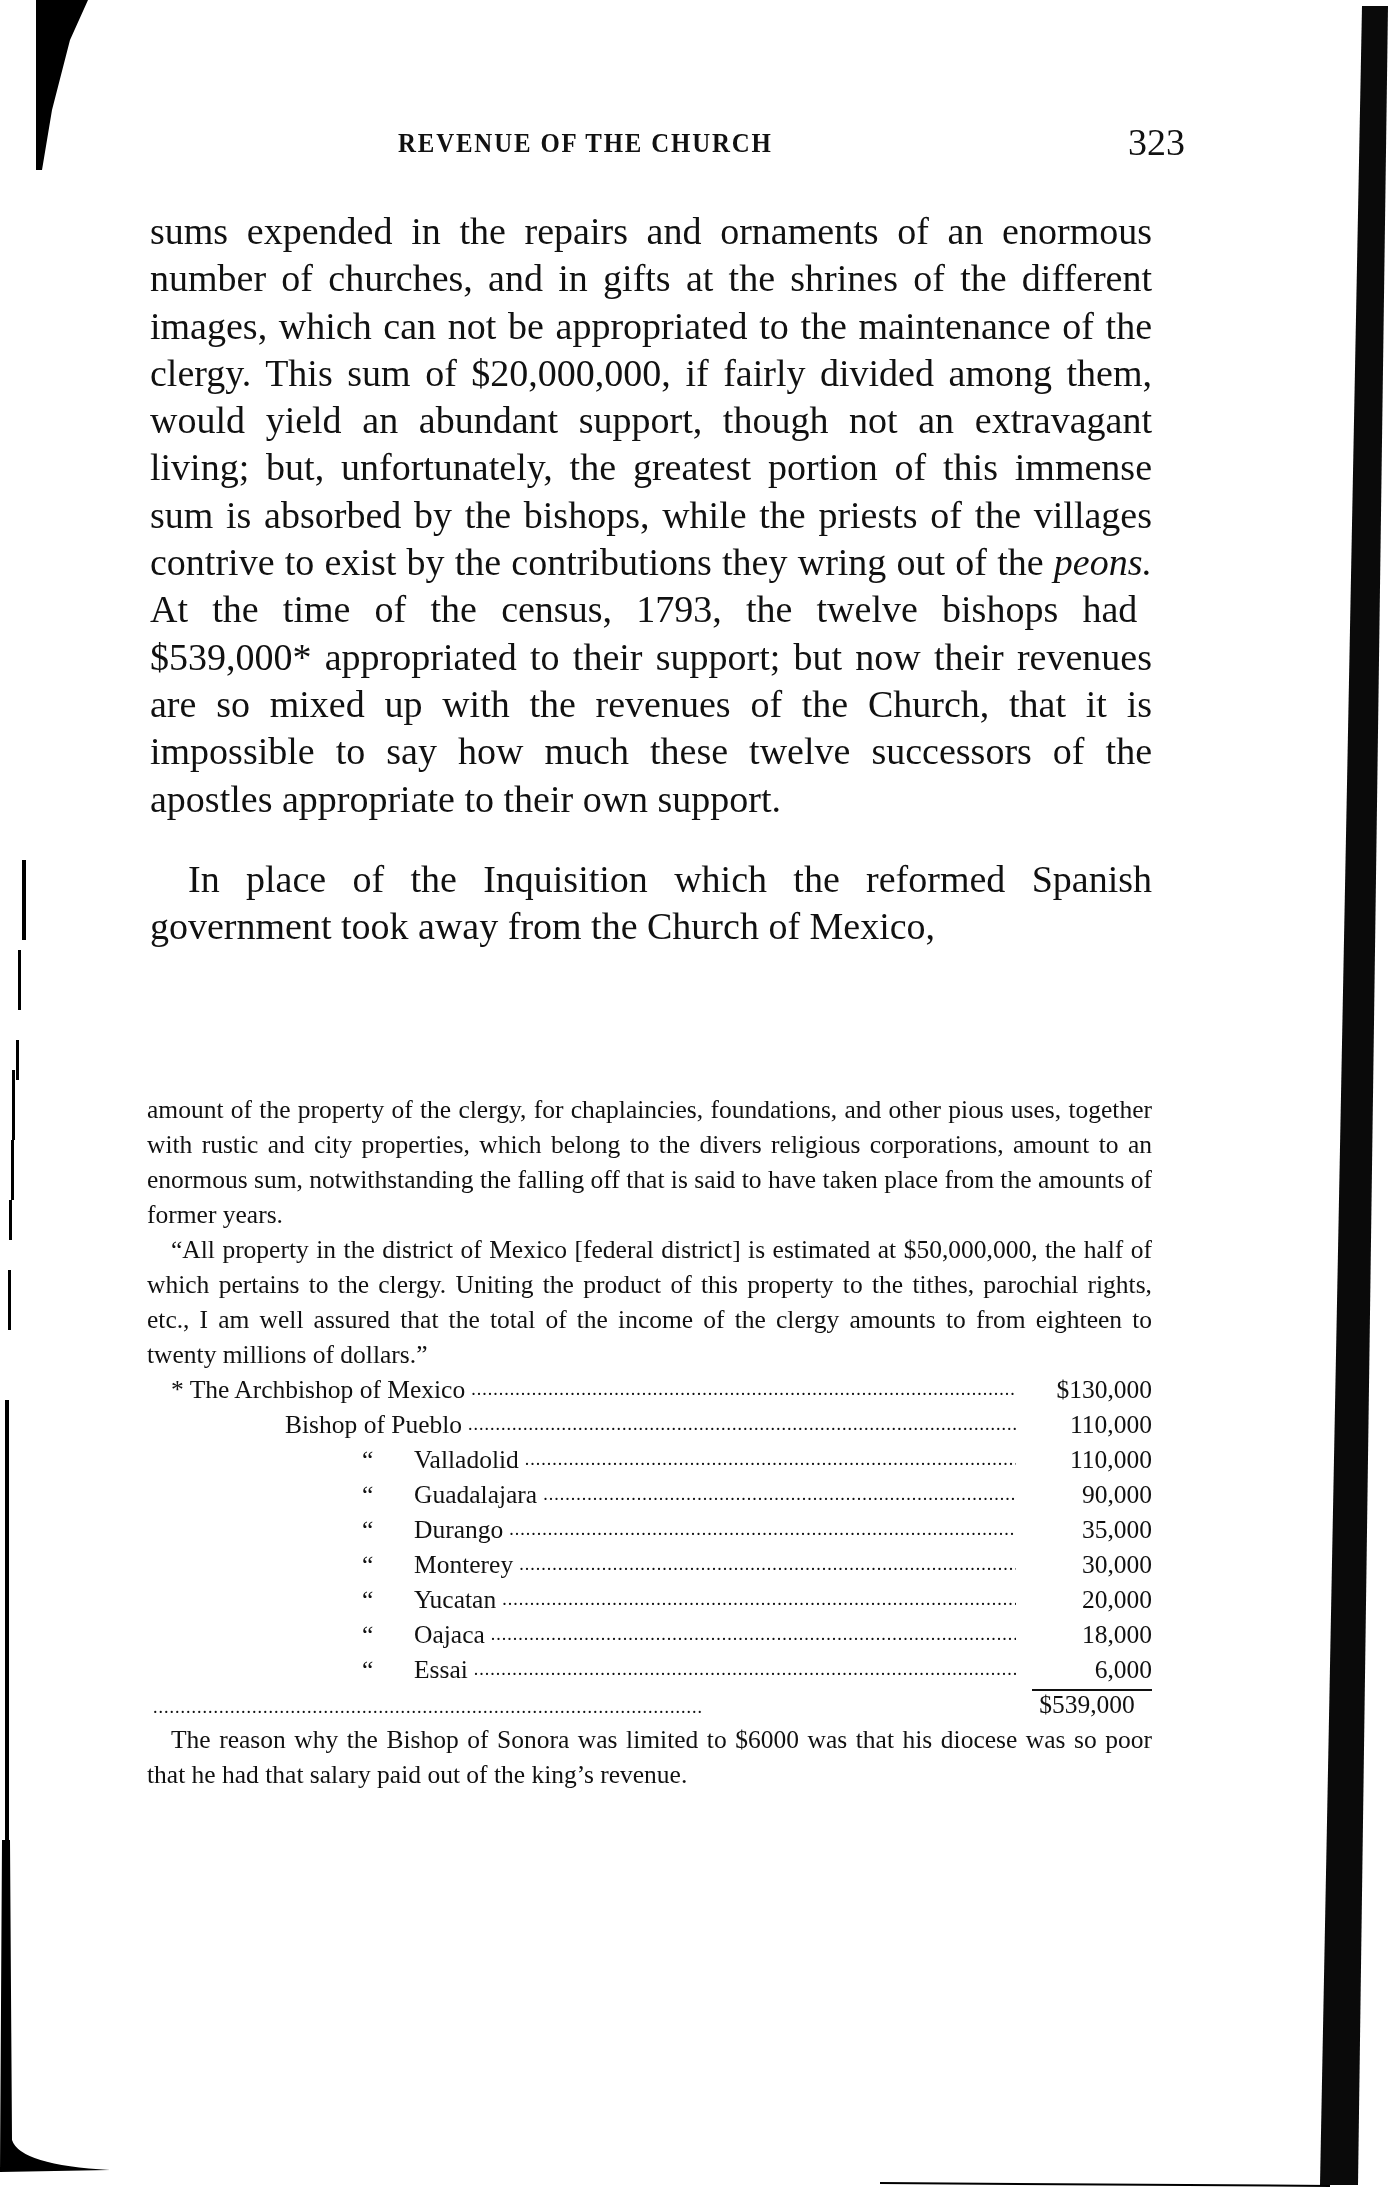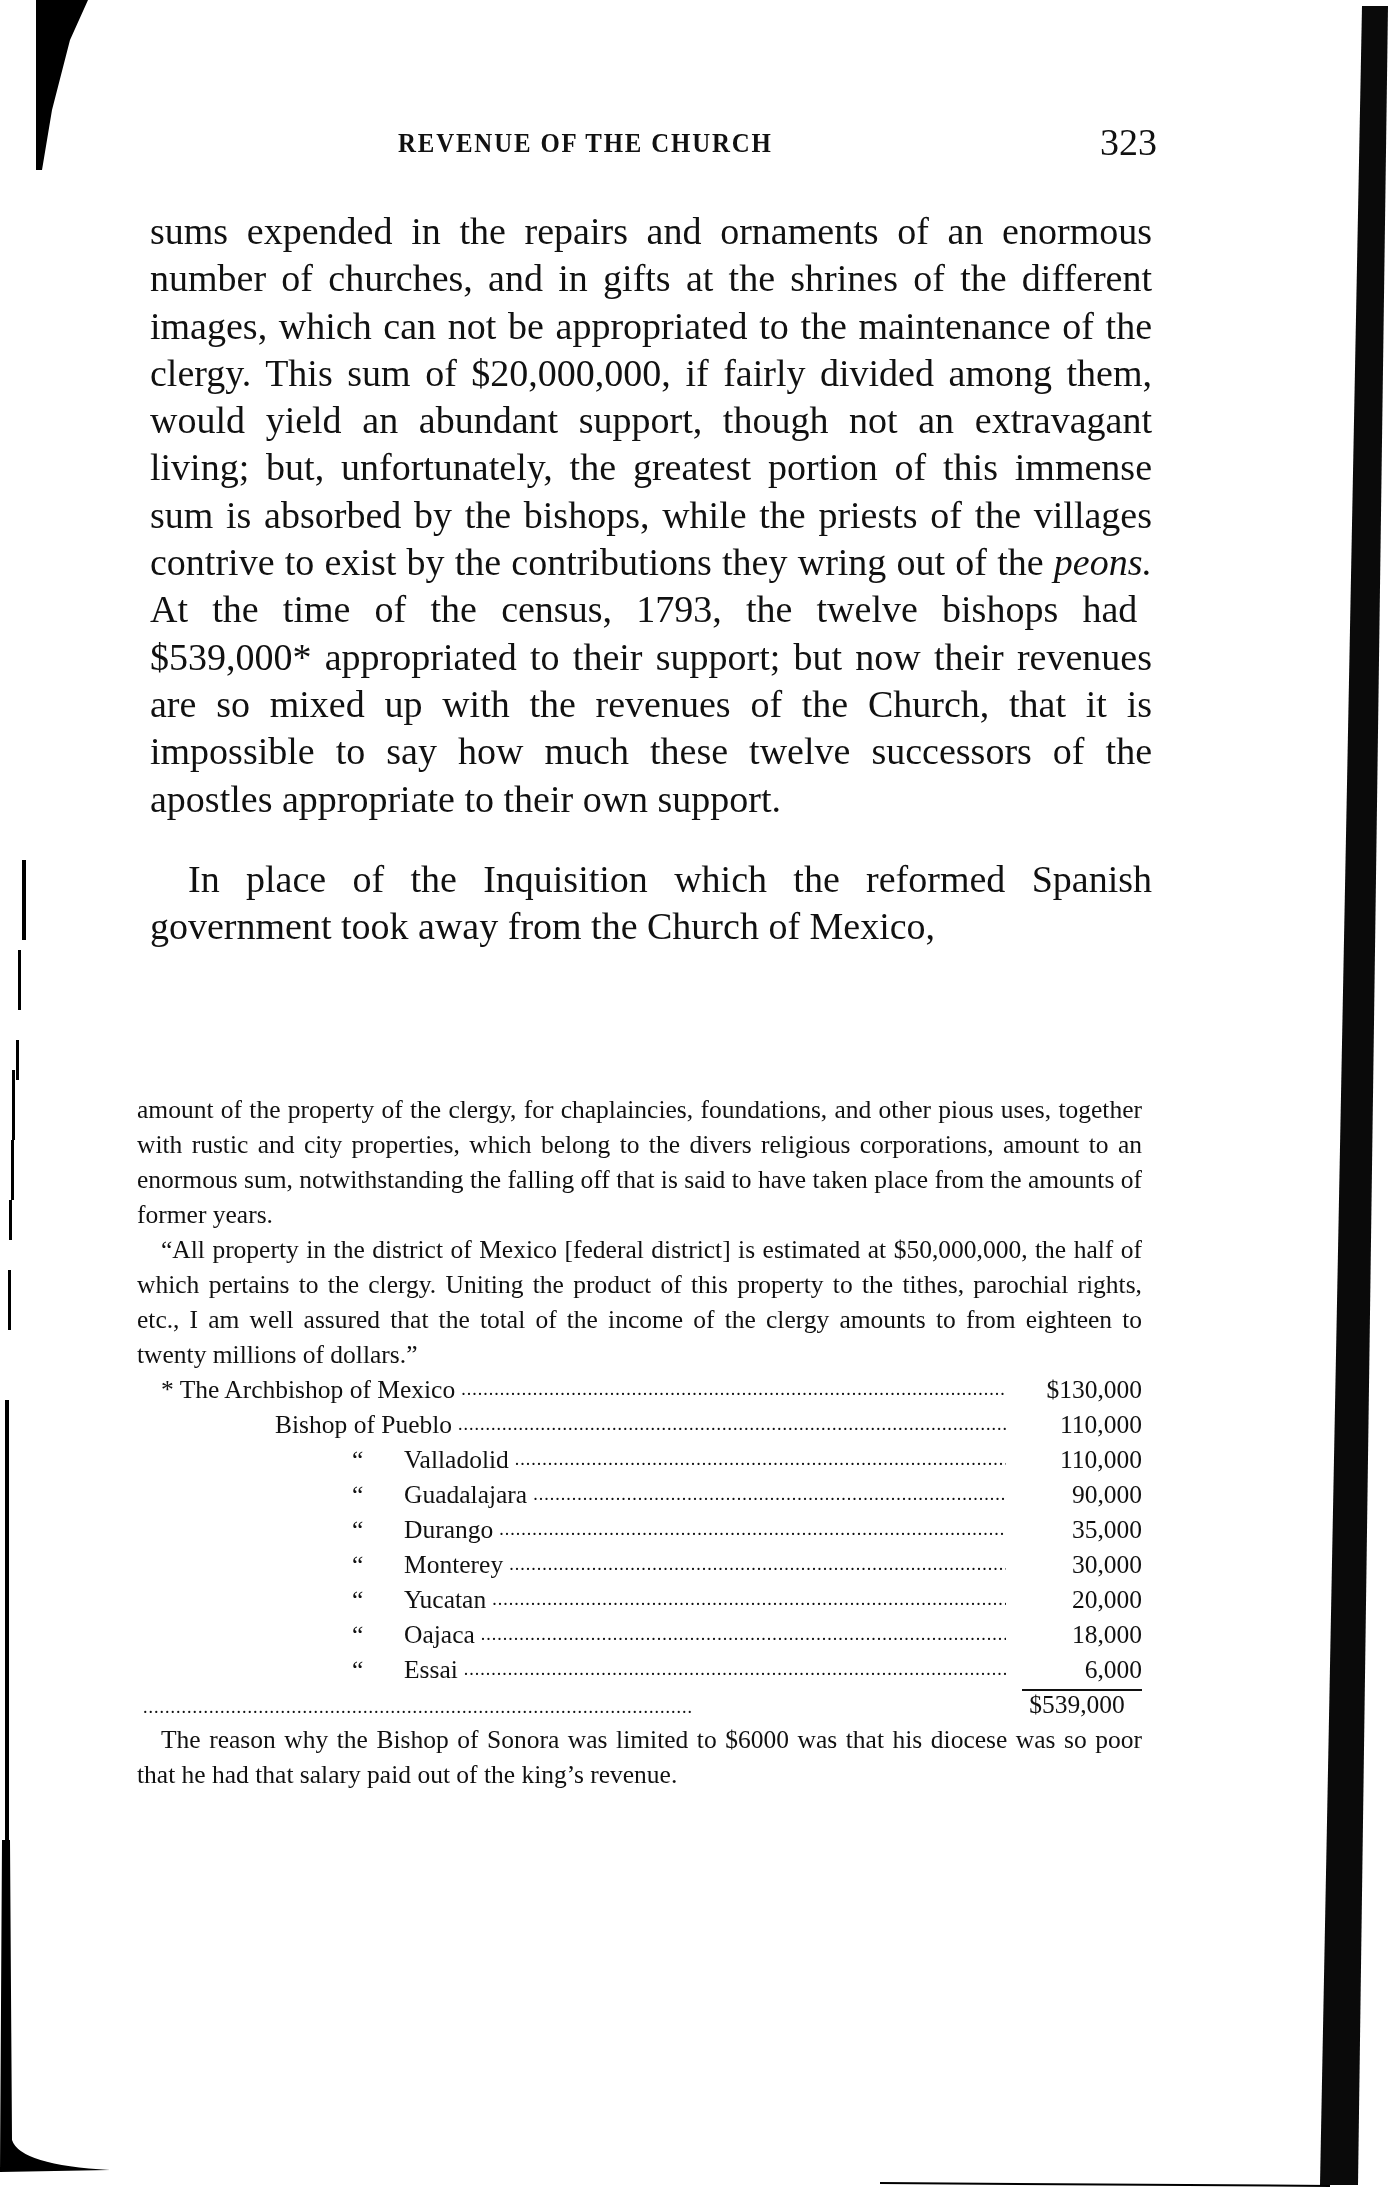--- a/index.html
+++ b/index.html
@@ -1,26 +1,26 @@
 <!DOCTYPE html>
 <html><head>
 <meta charset="utf-8">
 <style>
   html, body { margin: 0; padding: 0; background: #ffffff; }
   body { width: 1395px; height: 2191px; position: relative; overflow: hidden;
          font-family: "Liberation Serif", "DejaVu Serif", serif; color: #111; }
   .running-head { position: absolute; left: 398px; top: 128px; font-size: 27px;
          letter-spacing: 2px; text-transform: uppercase; font-weight: bold; transform: scaleX(0.92); transform-origin: left; }
-  .page-num { position: absolute; left: 1100px; top: 120px; font-size: 38px; }
+  .page-num { position: absolute; left: 1128px; top: 120px; font-size: 38px; }
   .body-text { position: absolute; left: 150px; top: 208px; width: 1002px;
          font-size: 38px; line-height: 47.3px; text-align: justify; }
   .body-text p { margin: 0; text-indent: 0; }
   .body-text p.indent { text-indent: 38px; margin-top: 33px; }
   .body-text em { }
-  .footnotes { position: absolute; left: 137px; top: 1092px; width: 1005px;
+  .footnotes { position: absolute; left: 147px; top: 1092px; width: 1005px;
          font-size: 25.5px; line-height: 35px; text-align: justify; }
   .footnotes p { margin: 0; }
   .footnotes p.indent { text-indent: 24px; }
   .fn-table { margin: 0; padding: 0; list-style: none; }
   .fn-row { display: flex; align-items: center; height: 35px; }
   .fn-row .name { white-space: nowrap; }
   .fn-row .dots { flex: 1; overflow: hidden; white-space: nowrap; margin: 0 6px; letter-spacing: 1px; font-size: 18px; }
   .fn-row .val { width: 130px; text-align: right; white-space: nowrap; }
   .fn-row.r0 { padding-left: 24px; }
   .fn-row.r1 { padding-left: 138px; }

